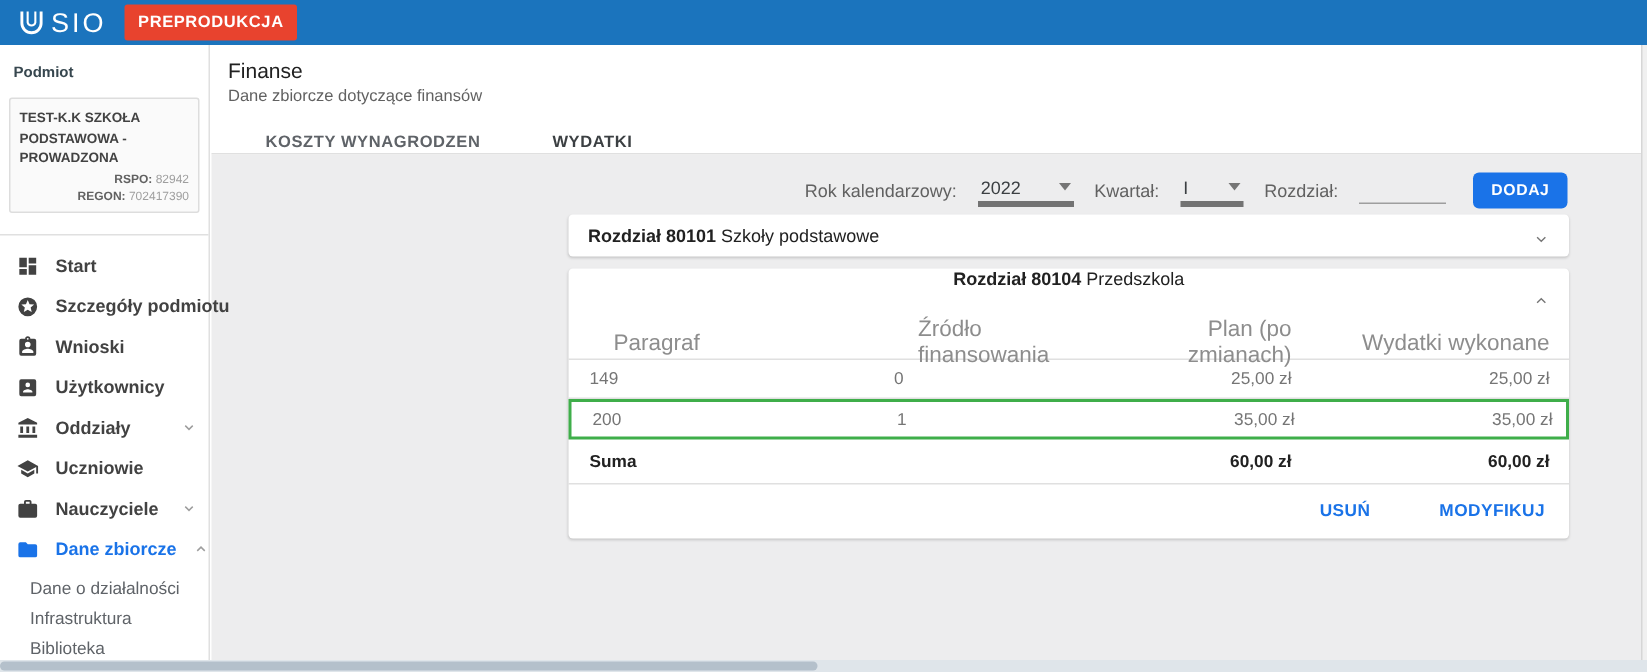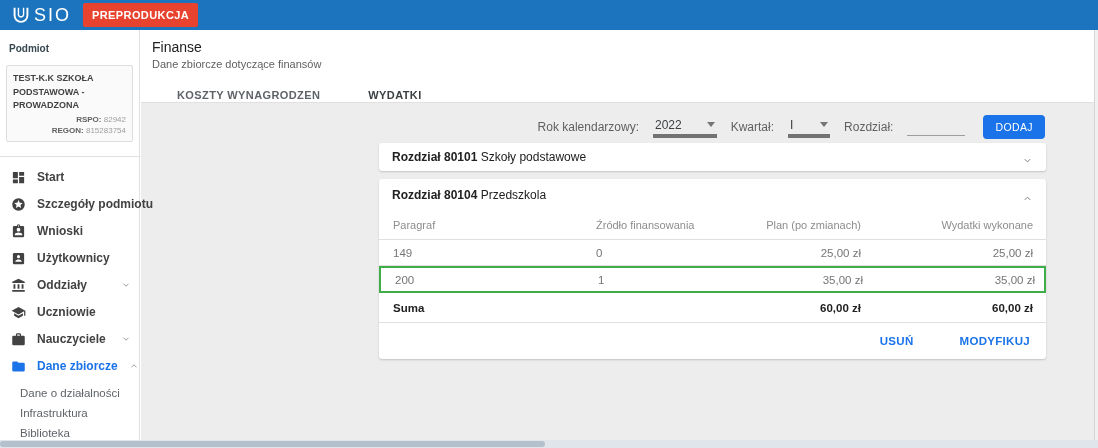--- a/index.html
+++ b/index.html
@@ -59,37 +59,37 @@
     padding:10px 53px 0 0;height:38px;}
   .f-label{font-size:12px;color:#616161;}
   .f-select{display:flex;align-items:center;gap:25px;border-bottom:4px solid #737373;
     padding:1px 2px 2px 2px;min-width:42px;cursor:pointer;}
   .f-select .val{font-size:12px;color:#3c4043;}
   .caret{width:0;height:0;border-left:4px solid transparent;border-right:4px solid transparent;
     border-top:5px solid #757575;margin-left:auto;}
   .f-input{border:none;outline:none;background:transparent;border-bottom:1px solid #9e9e9e;
     width:58px;font-size:12px;color:#3c4043;padding:1px 2px 2px 2px;}
   .btn-primary{background:var(--accent);color:#fff;border:none;border-radius:4px;
-    font-size:10.5px;font-weight:normal;letter-spacing:.4px;padding:6px 12px;cursor:pointer;margin-left:4px;}
+    font-size:10.5px;font-weight:bold;letter-spacing:.4px;padding:6px 12px;cursor:pointer;margin-left:4px;}
 
   
   .panels{margin:2px 52px 0 238px;}
   .panel{background:#fff;border-radius:3px;box-shadow:0 1px 2px rgba(0,0,0,.18);margin-bottom:8px;}
   .panel-header{height:28px;display:flex;align-items:center;padding:0 13px;cursor:pointer;}
-  .panel.expanded .panel-header{height:32px;}
+  .panel.expanded .panel-header{height:32px;flex-direction:column;}
   .panel-title{font-size:12px;color:var(--txt);}
   .panel-title b{font-weight:bold;}
   .panel-chevron{margin-left:auto;width:11px;height:11px;}
   .panel-chevron svg{width:11px;height:11px;stroke:#757575;fill:none;stroke-width:2;}
 
   .grid-row{display:grid;grid-template-columns:203px 140px 125px 172px;align-items:center;
     padding:0 14px;}
   .grid-row .c3,.grid-row .c4{text-align:right;}
   .thead{height:29px;border-bottom:1px solid var(--line);}
-  .thead div{font-size:11px;color:#8d8d8d;}
+  .thead div{font-size:15px;color:#8d8d8d;margin-left:16px;}
   .trow{height:26px;border-bottom:1px solid var(--line);}
   .trow div{font-size:11.5px;color:var(--gray);}
   .trow.highlight{border:2px solid var(--highlight);border-bottom:2px solid var(--highlight);height:27px;}
   .trow.sum{height:30px;}
   .trow.sum div{font-weight:bold;color:var(--txt);font-size:11.5px;}
   .panel-actions{display:flex;justify-content:flex-end;align-items:center;gap:30px;
     height:36px;padding:0 16px;}
   .link-btn{background:none;border:none;color:var(--accent);font-size:11.5px;font-weight:bold;
     letter-spacing:.3px;cursor:pointer;padding-left:16px;}
 
@@ -118,21 +118,21 @@
   <aside class="sidebar">
     <div class="podmiot-label">Podmiot</div>
     <div class="entity-card">
       <div class="entity-name">TEST-K.K SZKOŁA PODSTAWOWA - PROWADZONA</div>
       <div class="entity-meta">
         <span class="k">RSPO:</span>
         <span class="v">82942</span>
       </div>
       <div class="entity-meta">
         <span class="k">REGON:</span>
-        <span class="v">815283754</span>
+        <span class="v">702417390</span>
       </div>
     </div>
     <div class="side-divider"></div>
 
     <nav class="nav">
       <div class="nav-item">
         <span class="nav-icon">
           <svg viewBox="0 0 24 24">
               <path d="M3 13h8V3H3v10zm0 8h8v-6H3v6zm10 0h8V11h-8v10zm0-18v6h8V3h-8z"></path>
             </svg>

